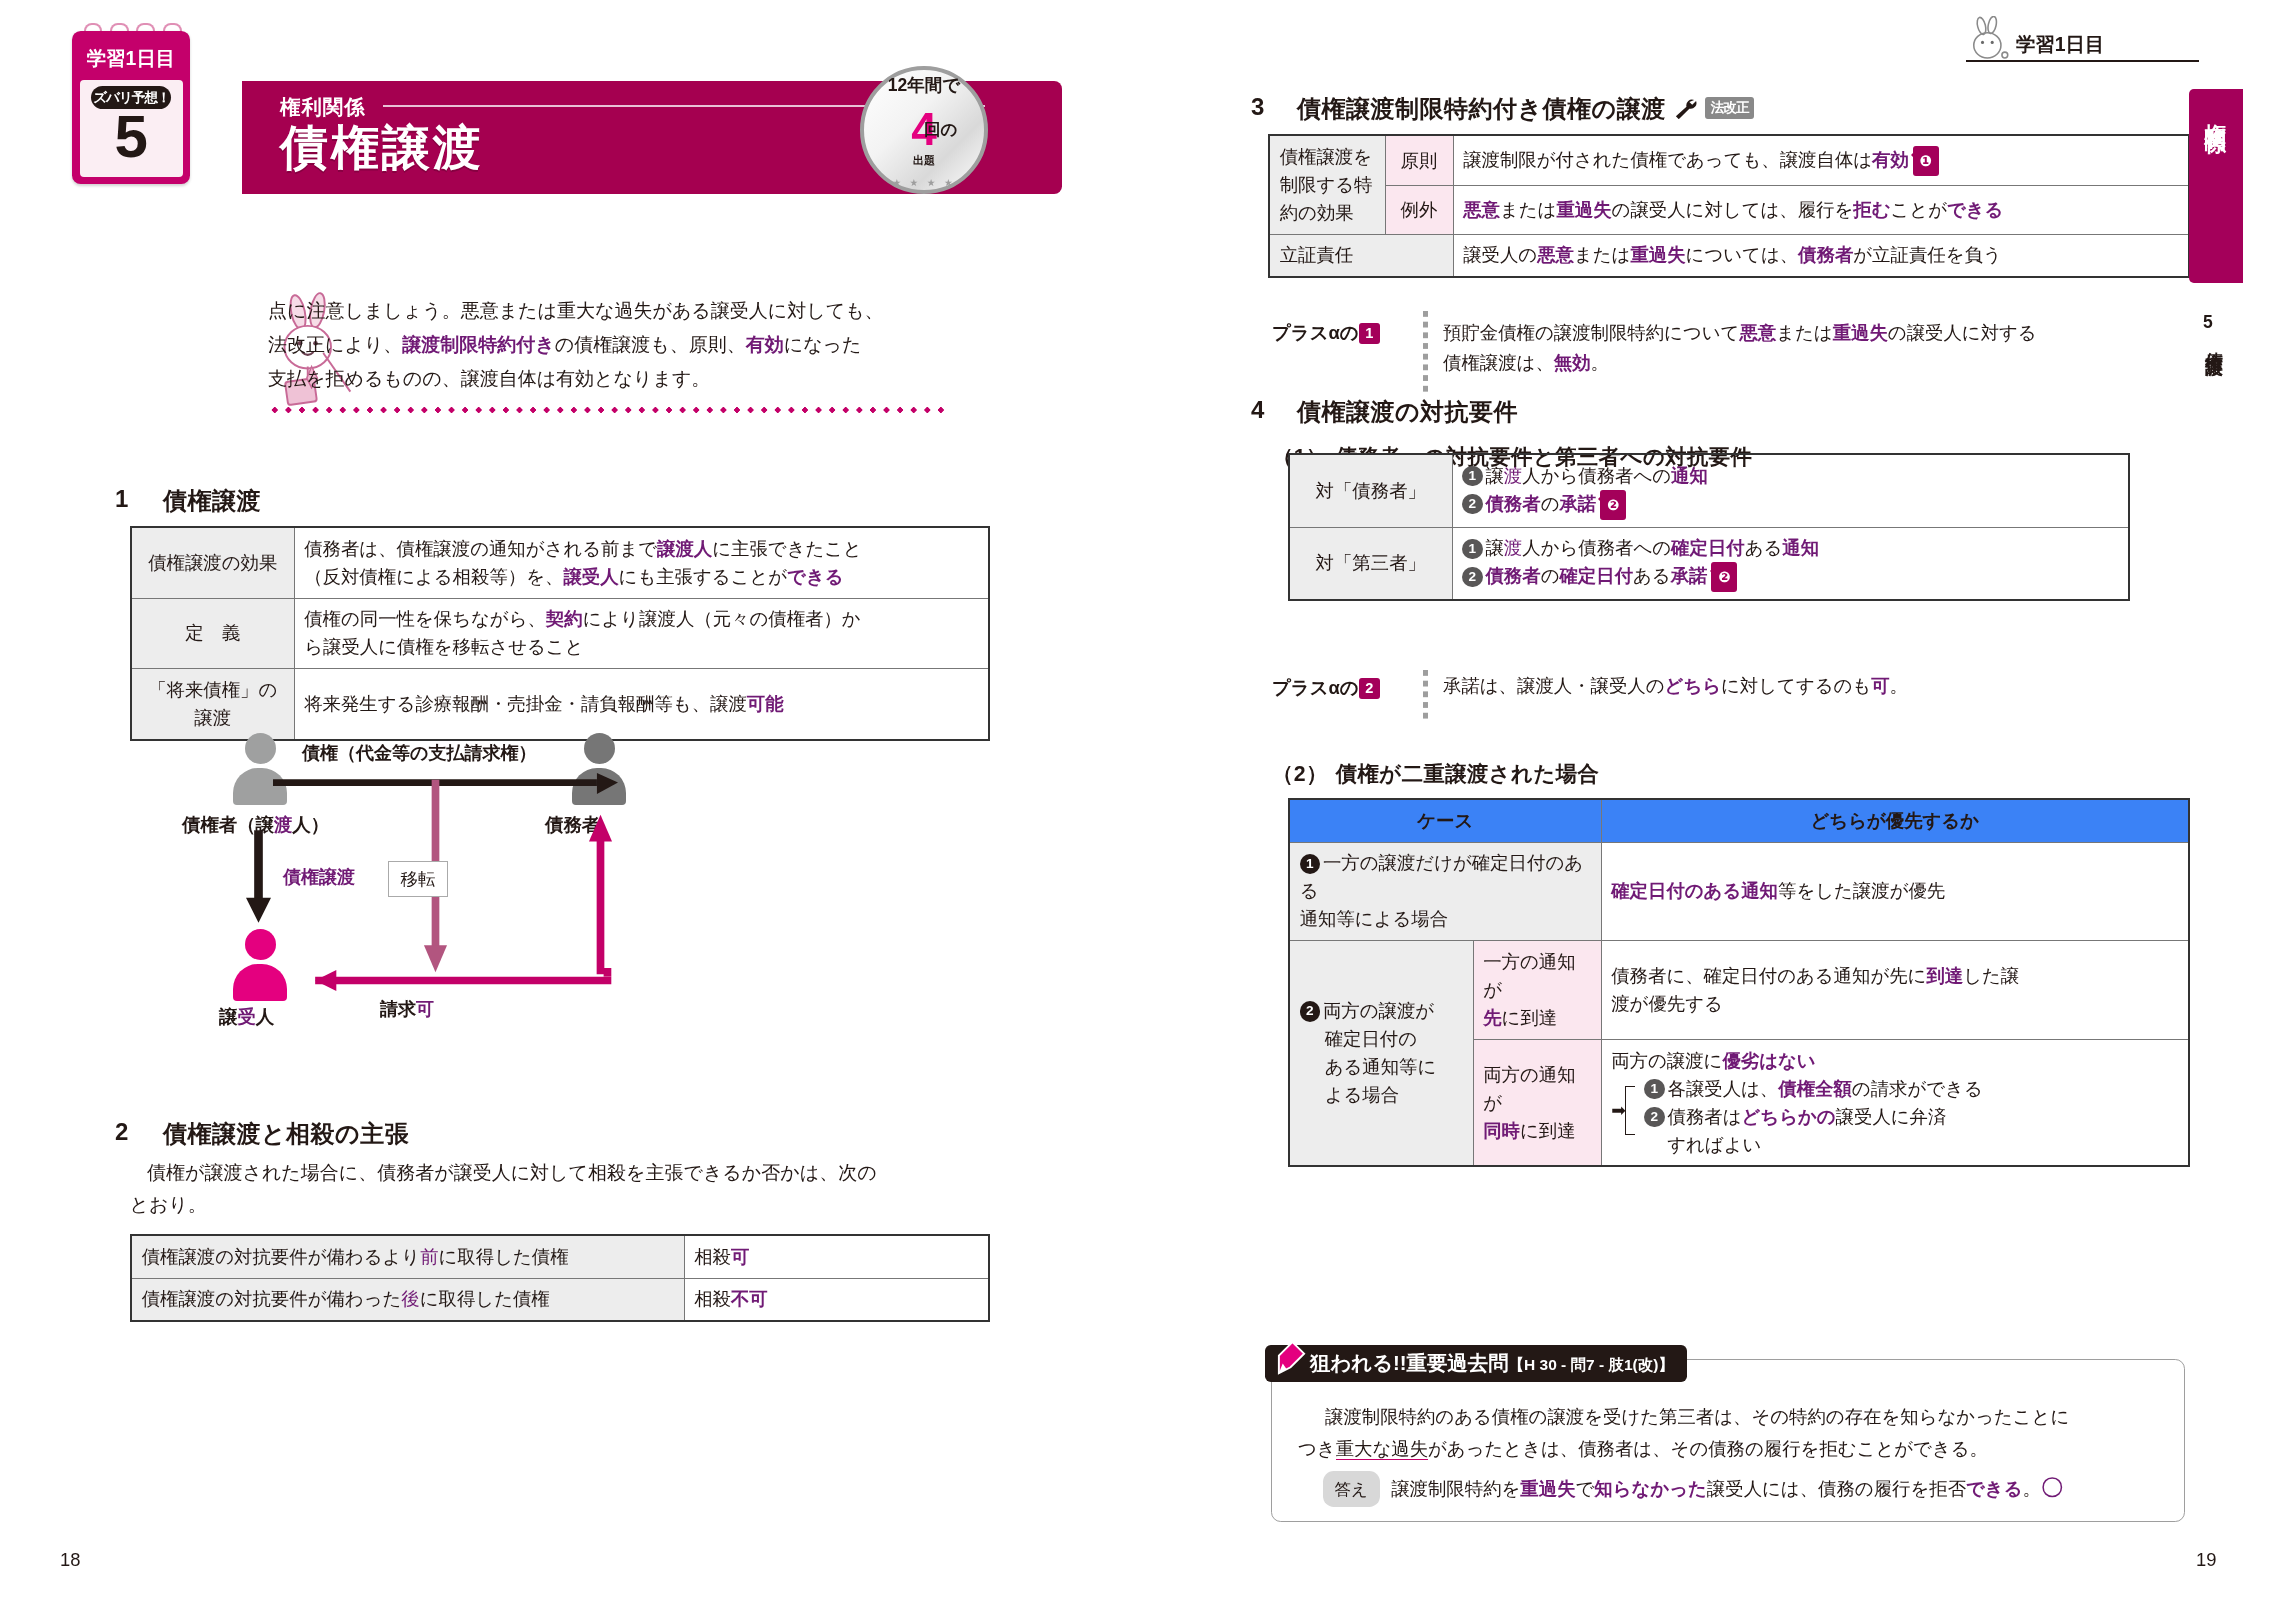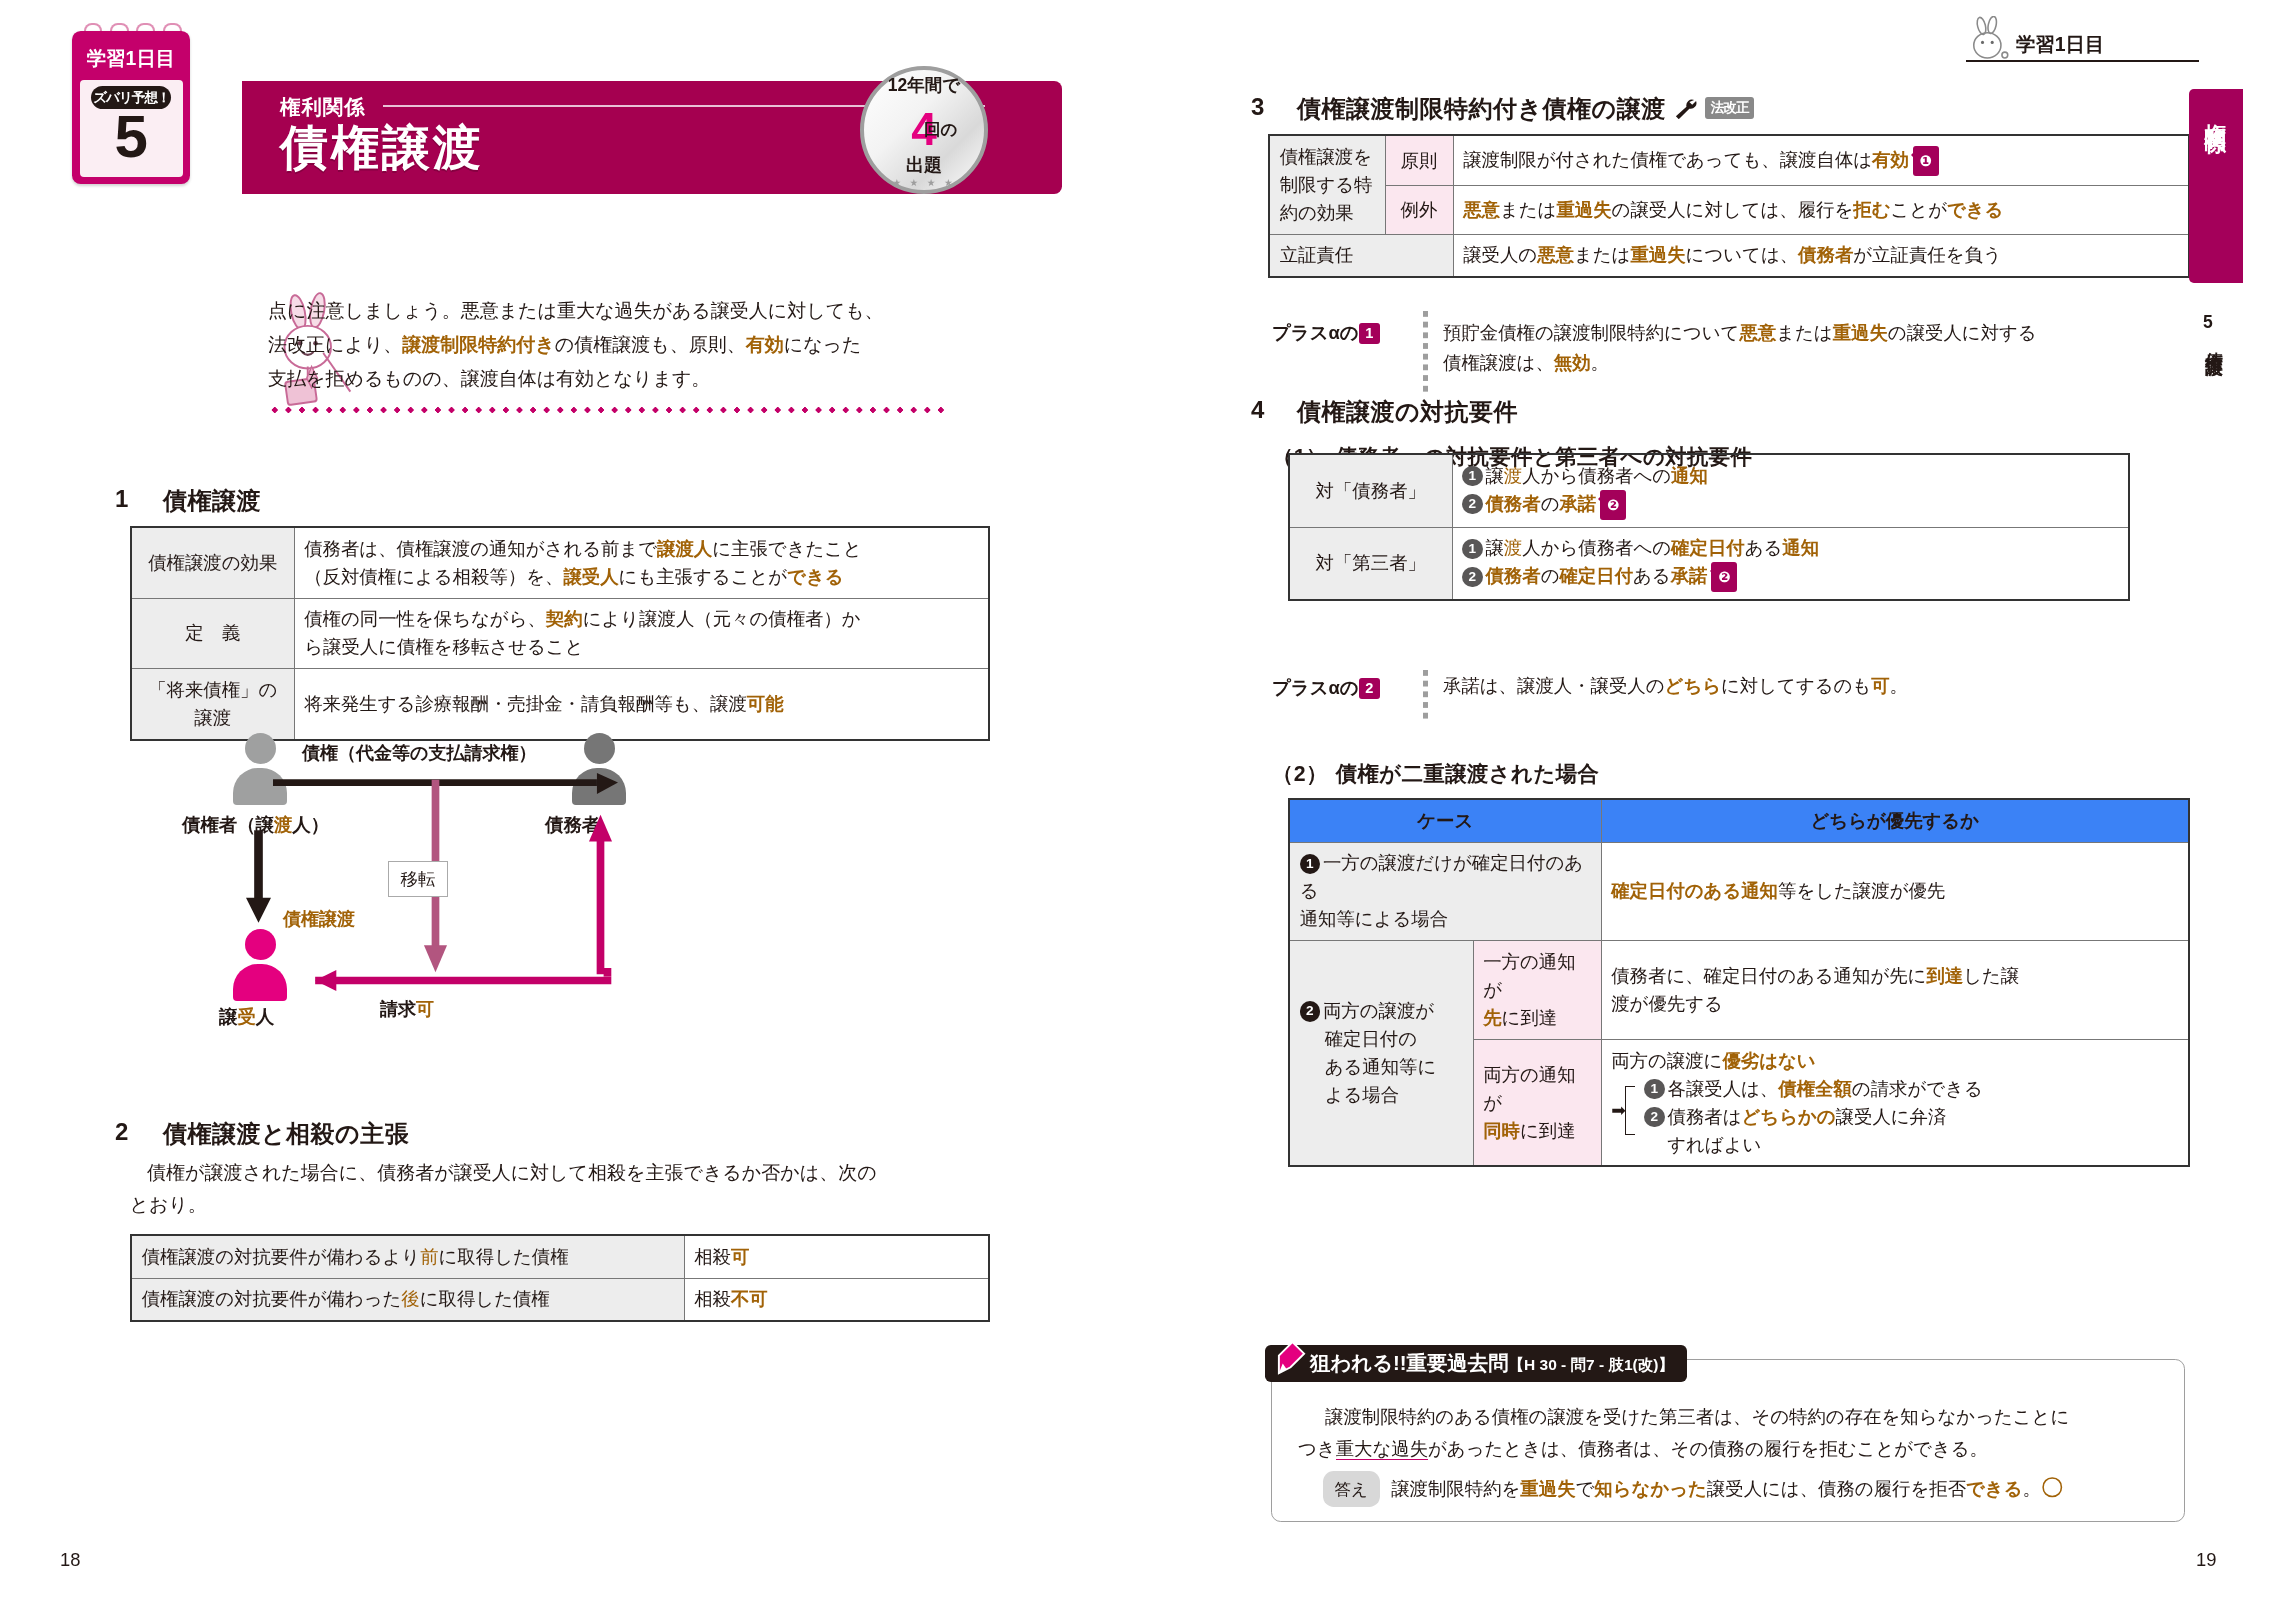--- a/index.html
+++ b/index.html
@@ -10,21 +10,21 @@
     color:#231815;
     position:relative;
     overflow:hidden;
   }
   .page{position:absolute;top:0;height:1622px;width:1141px;}
   .page-left{left:0;}
   .page-right{left:1142px;}
   .spine{position:absolute;left:1141px;top:0;width:1px;height:1622px;background:#ffffff;}
 
   
-  .mag{color:#a16207;margin-top:42px;}
+  .mag{color:#701a75;}
   .b{font-weight:bold;}
 
   
   .hdr-wrap{position:absolute;left:72px;top:27px;width:970px;height:167px;}
   .hdr-band{position:absolute;left:170px;top:54px;width:820px;height:113px;
       background:#A50050;border-radius:0 7.8px 7.8px 0;}
   .hdr-kamoku{position:absolute;left:208px;top:66px;font-size:20.4px;color:#fff;font-weight:bold;letter-spacing:1px;}
   .hdr-rule{position:absolute;left:311px;top:78px;width:602px;height:1.9px;background:#e8c2d6;}
   .hdr-title{position:absolute;left:208px;top:89px;font-size:48px;color:#ffffff;font-weight:bold;letter-spacing:2.9px;
       text-shadow:0 1.9px 0 rgba(0,0,0,.18);}
@@ -40,21 +40,21 @@
   .rings{position:absolute;left:82px;top:23px;width:107px;height:29px;}
   .ring{position:absolute;top:0;width:14.6px;height:25px;border:2.9px solid #E08FB5;border-radius:7.8px;border-bottom-color:transparent;}
 
   
   .badge{position:absolute;left:860px;top:66px;width:128px;height:128px;border-radius:50%;
       background:linear-gradient(135deg,#ffffff 0%,#f3f3f3 40%,#d9d9d9 70%,#ffffff 100%);
       border:4.9px solid #9e9e9e;box-sizing:border-box;text-align:center;}
   .badge-l1{position:absolute;left:0;top:3px;width:100%;font-size:17.5px;font-weight:bold;}
   .badge-num{position:absolute;left:0;top:35px;width:100%;font-size:46px;font-weight:bold;color:#E4007F;line-height:49px;}
   .badge-l2{position:absolute;left:60px;top:49px;font-size:16.5px;font-weight:bold;}
-  .badge-l3{position:absolute;left:0;top:83px;width:100%;font-size:18px;font-weight:bold;}
+  .badge-l3{position:absolute;left:0;top:83px;width:100%;font-size:11px;font-weight:bold;}
   .badge-stars{position:absolute;left:0;top:107px;width:100%;font-size:9.7px;color:#9e9e9e;letter-spacing:2.9px;}
 
   
   .intro{position:absolute;left:268px;top:296px;width:679px;}
   .intro p{margin:0 0 3.9px 0;font-size:19px;line-height:30px;}
   .dots{position:absolute;left:268px;top:406px;width:679px;height:7.8px;
       background-image:radial-gradient(circle,#C30068 2.5px,transparent 2.6px);
       background-size:13.6px 7.8px;background-repeat:repeat-x;}
   .rabbit{position:absolute;left:269px;top:291px;width:92px;height:121px;}
 

